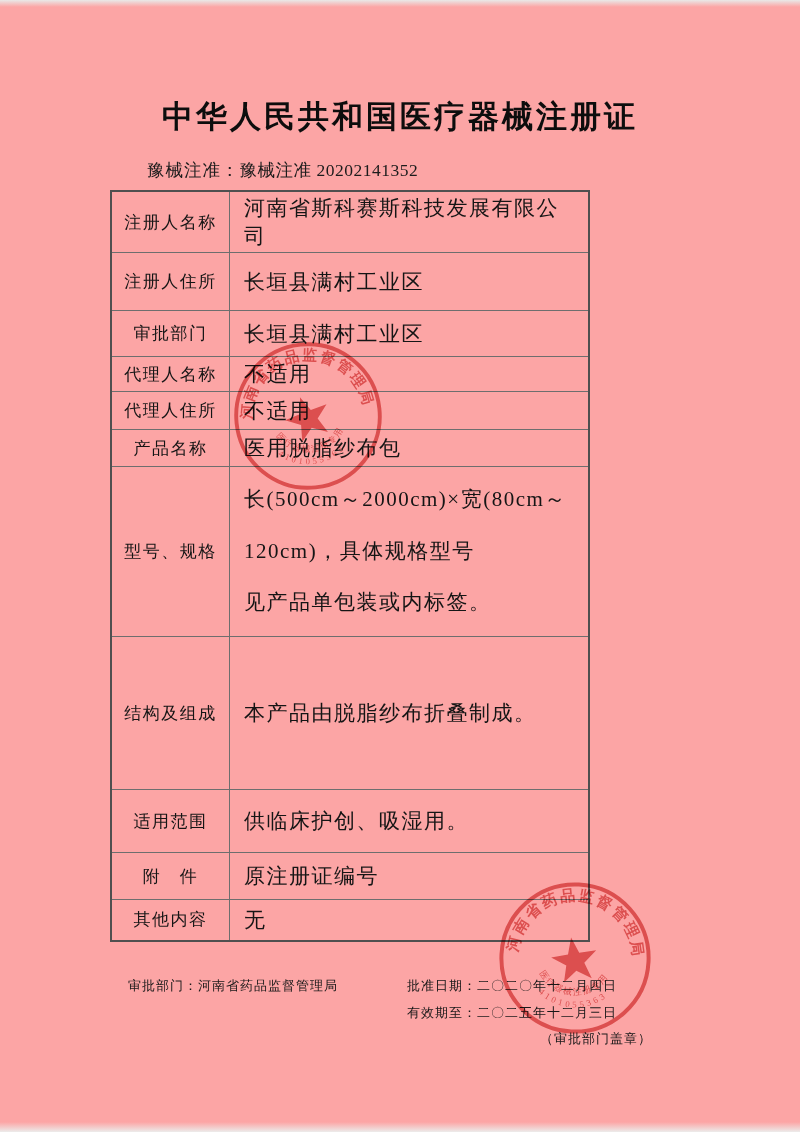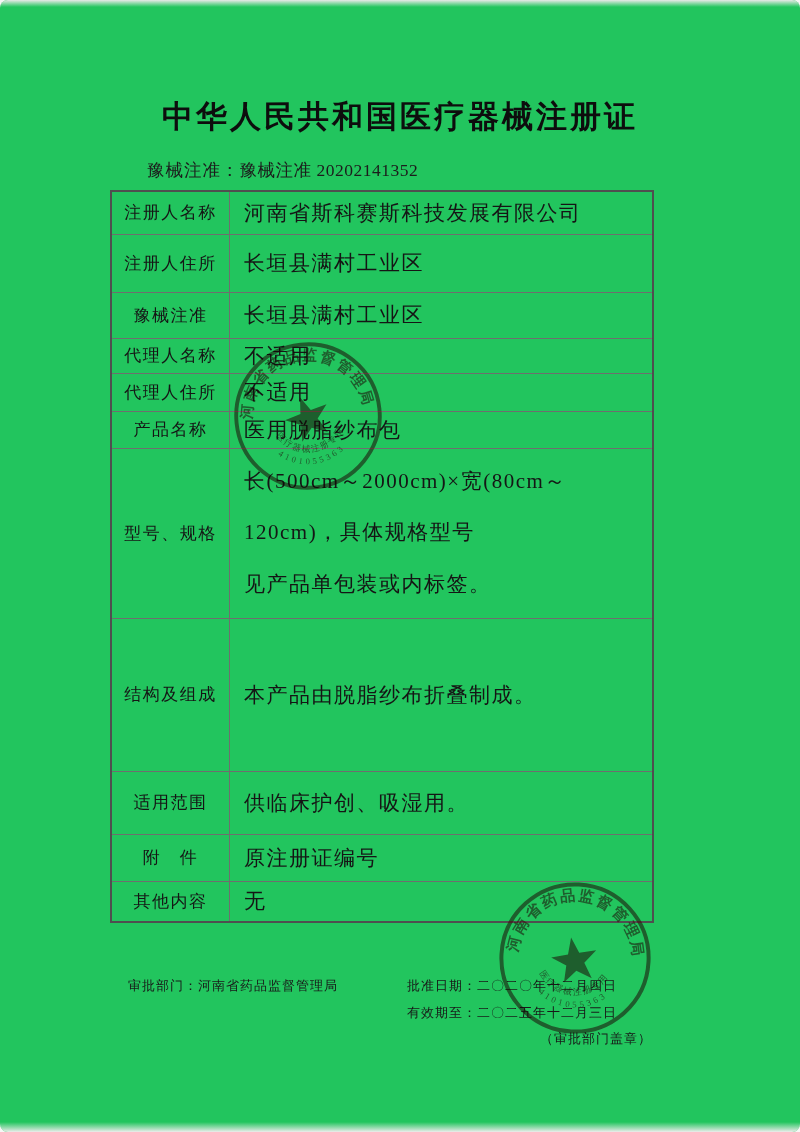--- a/index.html
+++ b/index.html
@@ -1,36 +1,35 @@
 <!DOCTYPE html>
 <html><head>
 <meta charset="utf-8">
 <style>
   html,body{margin:0;padding:0;background:#f6f6f5;}
   .page{
-    position:relative;width:800px;height:1132px;background:#22c55e;
+    position:relative;width:800px;height:1132px;background:#fca5a5;
     font-family:"Liberation Serif","DejaVu Serif",serif;color:#1c1c1c;
     overflow:hidden;
-    border-radius:8px;
   }
   .scan-edge-top{position:absolute;left:0;top:0;width:800px;height:7px;
     background:linear-gradient(#e9e9e8,rgba(255,255,255,0));}
   .scan-edge-bottom{position:absolute;left:0;bottom:0;width:800px;height:10px;
     background:linear-gradient(rgba(255,255,255,0),#ececeb);}
   .doc-title{
     position:absolute;left:0;top:96px;width:800px;margin:0;
     text-align:center;font-size:31px;font-weight:bold;color:#0d0d0d;
     letter-spacing:3px;font-family:"Liberation Sans","DejaVu Sans",sans-serif;
   }
   .regno-line{
     position:absolute;left:147px;top:158px;font-size:17.5px;letter-spacing:1px;
   }
   .regno-line .num{letter-spacing:.5px;}
   table.cert{
-    position:absolute;left:110px;top:190px;width:544px;
+    position:absolute;left:110px;top:190px;width:480px;
     border-collapse:collapse;table-layout:fixed;
   }
   table.cert{border:2px solid #4f4f4f;}
   table.cert td{border:1px solid #6e6e6e;vertical-align:middle;}
   td.lab{width:115px;text-align:center;font-size:17px;letter-spacing:1.5px;color:#151515;}
   td.val{padding:2px 10px 2px 14px;font-size:21px;letter-spacing:1.5px;white-space:pre-line;color:#151515;}
   tr.r0{height:43px}tr.r1{height:58px}tr.r2{height:46px}tr.r3{height:35px}
   tr.r4{height:38px}tr.r5{height:37px}tr.r6{height:170px}tr.r7{height:153px}
   tr.r8{height:63px}tr.r9{height:47px}tr.r10{height:41px}tr.r11{height:51px}
   tr.r6 td.val{line-height:2.45;}
@@ -60,21 +59,21 @@
     <tbody>
       <tr class="r0">
         <td class="lab">注册人名称</td>
         <td class="val">河南省斯科赛斯科技发展有限公司</td>
       </tr>
       <tr class="r1">
         <td class="lab">注册人住所</td>
         <td class="val">长垣县满村工业区</td>
       </tr>
       <tr class="r2">
-        <td class="lab">豫械注准</td>
+        <td class="lab">审批部门</td>
         <td class="val">长垣县满村工业区</td>
       </tr>
       <tr class="r3">
         <td class="lab">代理人名称</td>
         <td class="val">不适用</td>
       </tr>
       <tr class="r4">
         <td class="lab">代理人住所</td>
         <td class="val">不适用</td>
       </tr>

